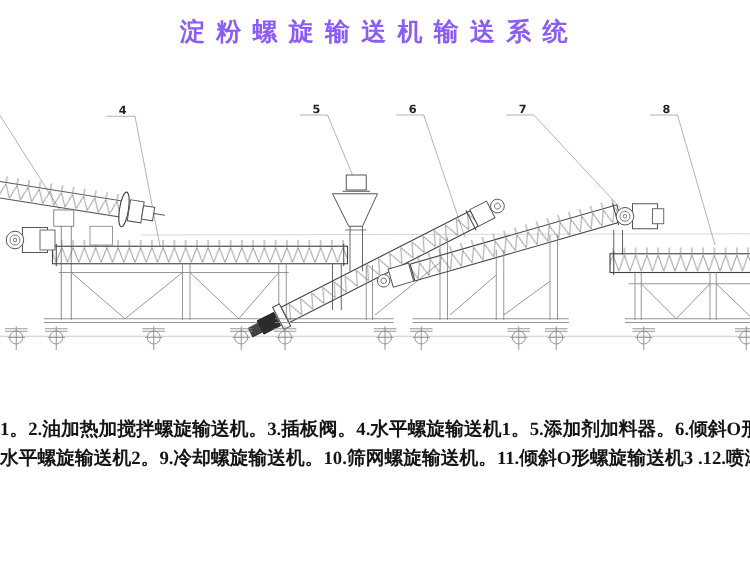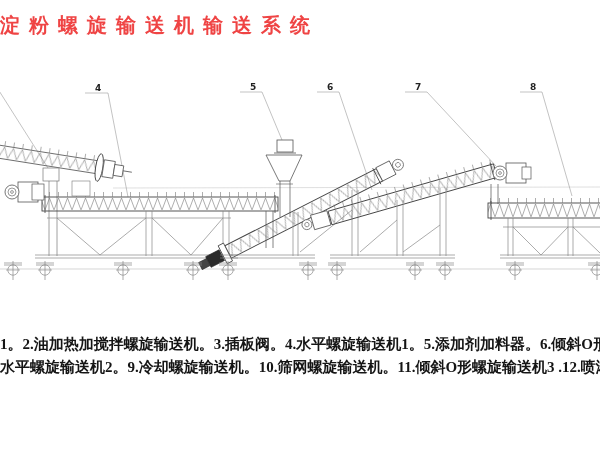--- a/index.html
+++ b/index.html
@@ -1,20 +1,20 @@
 <!DOCTYPE html>
 <html><head>
 <meta charset="utf-8">
 <style>
   html,body{margin:0;padding:0;background:#fff;}
   .page{position:relative;width:600px;height:450px;background:#ffffff;overflow:hidden;
         font-family:"Liberation Sans","DejaVu Sans",sans-serif;}
-  .title{position:absolute;top:12px;left:0;width:600px;text-align:left;
+  .title{position:absolute;top:12px;left:0;width:600px;text-align:center;
          font-family:"Liberation Serif","DejaVu Serif",serif;
-         font-size:20px;font-weight:bold;color:#ef4444;letter-spacing:2px;white-space:nowrap;}
+         font-size:20px;font-weight:bold;color:#8b5cf6;letter-spacing:2px;white-space:nowrap;}
   .drawing{position:absolute;left:0;top:80px;width:600px;height:210px;}
   .caption{position:absolute;left:0;top:333px;width:600px;overflow:hidden;
            font-family:"Liberation Serif","DejaVu Serif",serif;
            font-size:15px;font-weight:600;color:#151515;line-height:23px;}
   .caption div{white-space:nowrap;}
   svg text.callout{font-family:"DejaVu Sans",sans-serif;font-size:9px;font-weight:bold;fill:#222;}
 </style>
 </head>
 <body>
 

